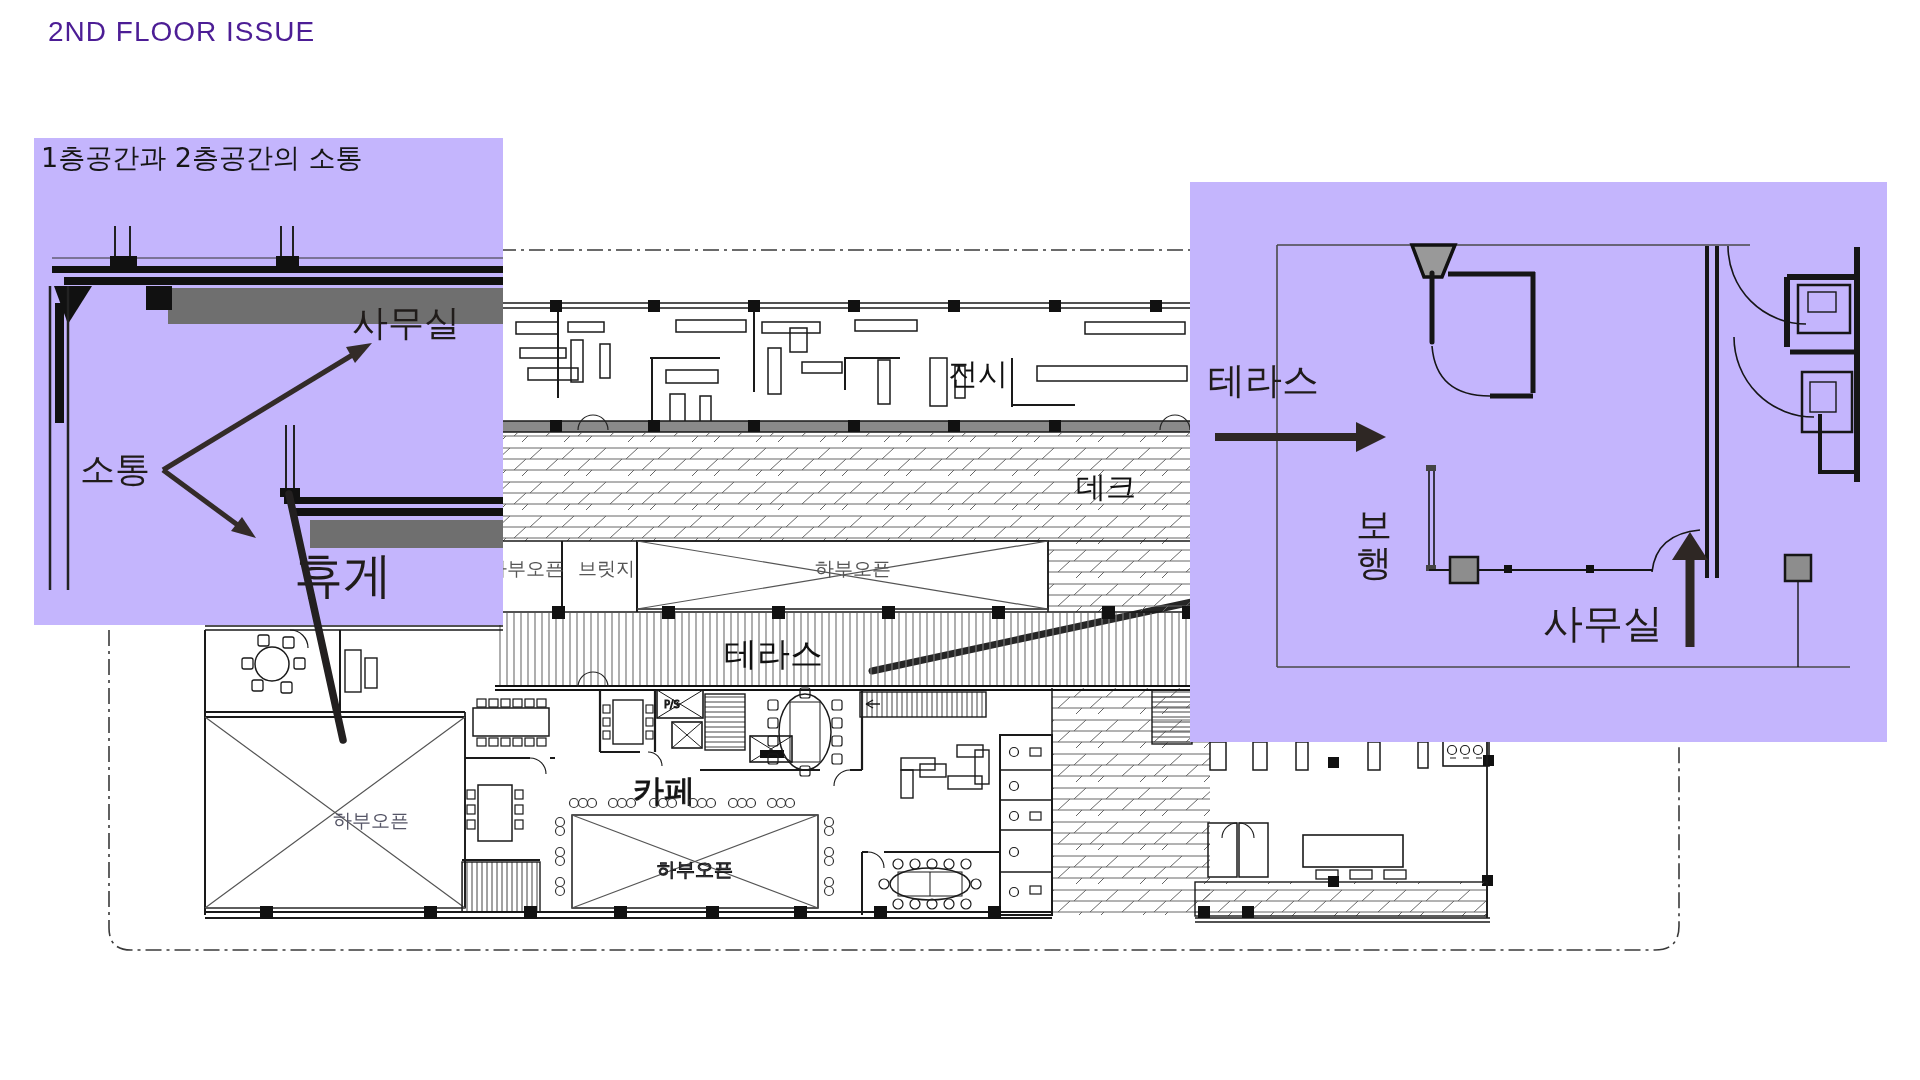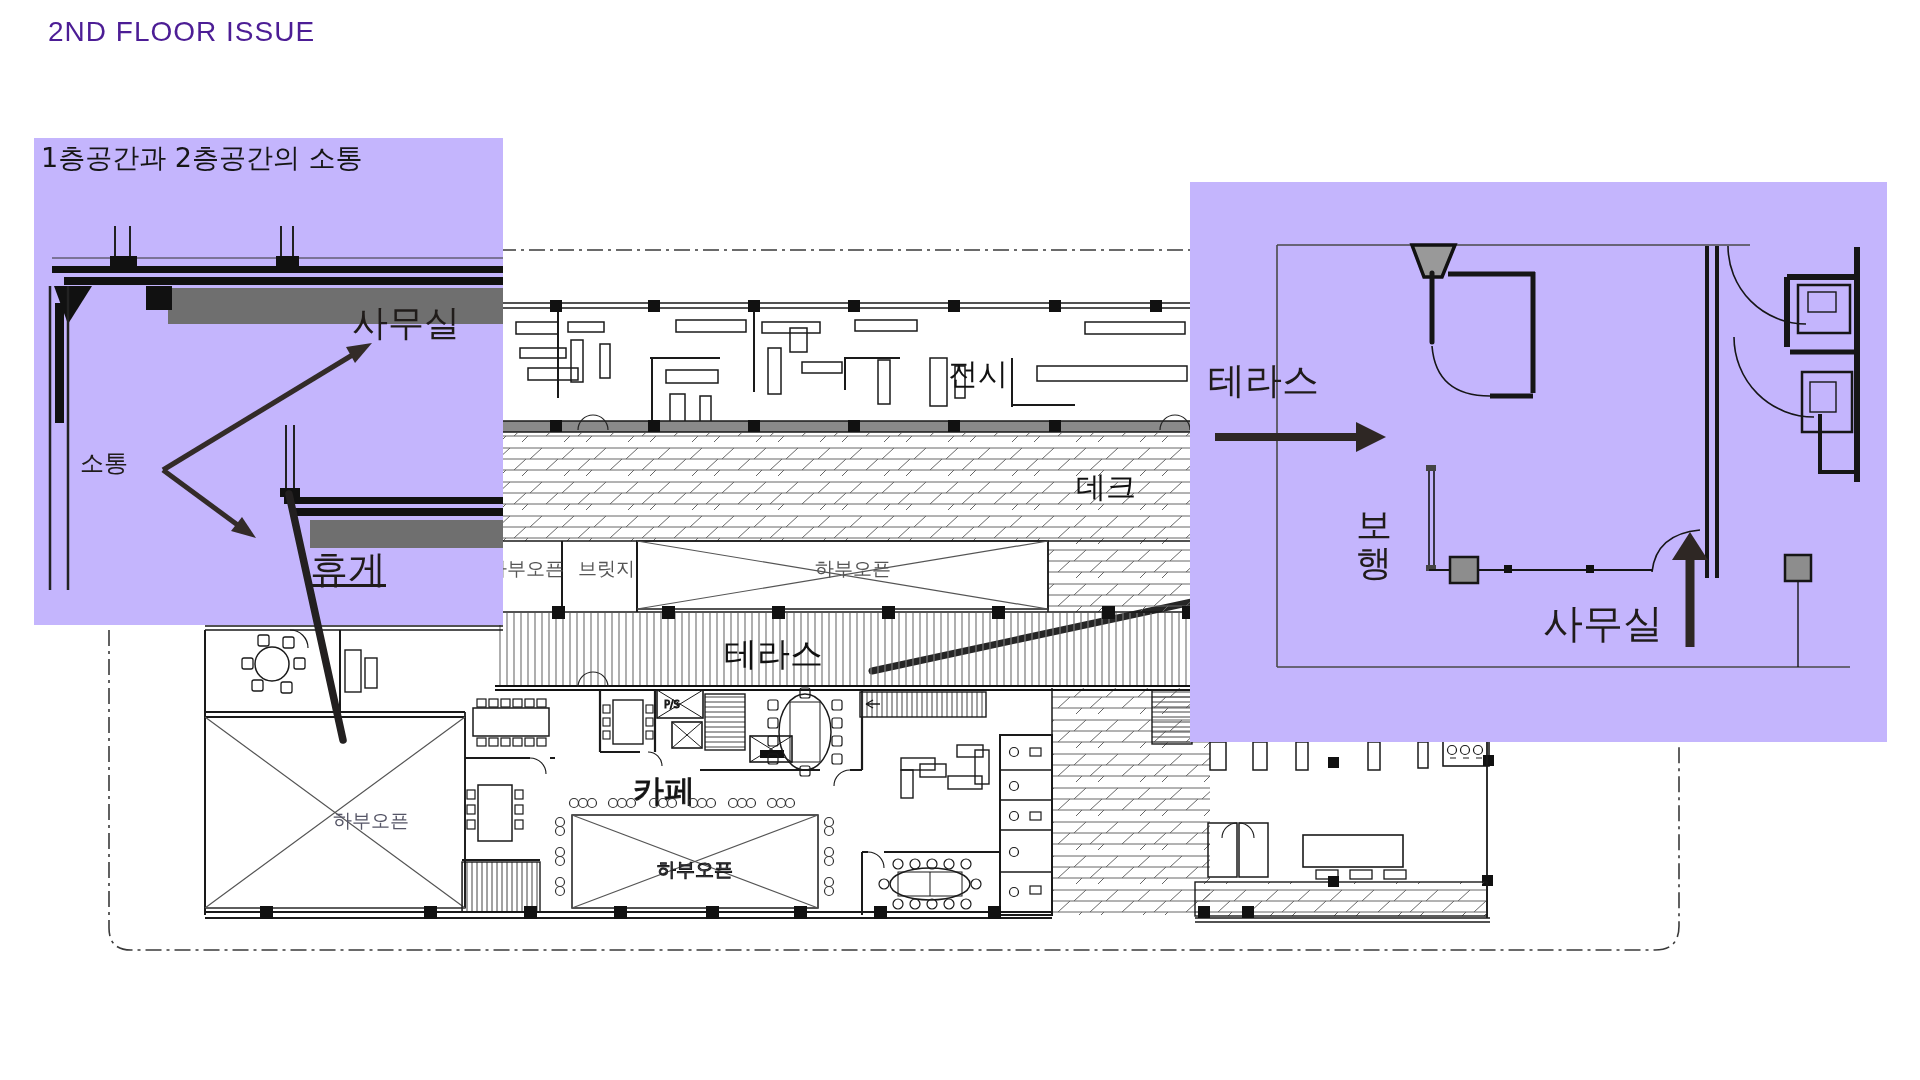--- a/index.html
+++ b/index.html
@@ -9,22 +9,22 @@
               color:#4c1d95;font-family:"Liberation Sans",sans-serif;}
   .plan-svg,.overlay-svg{position:absolute;left:0;top:0;width:1920px;height:1080px;}
   .overlay-svg{pointer-events:none;z-index:30;}
   .inset{position:absolute;background:#c4b5fd;z-index:20;}
   .inset-left{left:34px;top:138px;width:469px;height:487px;}
   .inset-right{left:1190px;top:182px;width:697px;height:560px;}
   .inset svg{position:absolute;left:0;top:0;width:100%;height:100%;}
   .inset .lbl{position:absolute;color:#201c1a;line-height:1.05;white-space:nowrap;}
   .inset-left .inset-title{position:absolute;left:7px;top:2px;font-size:27px;color:#161616;}
   .li-office{left:318px;top:166px;font-size:36px;}
-  .li-comm{left:46px;top:313px;font-size:24px;}
-  .li-rest{left:276px;top:412px;font-size:38px;text-decoration:underline;}
+  .li-comm{left:46px;top:313px;font-size:35px;}
+  .li-rest{left:260px;top:412px;font-size:49px;}
   .ri-terrace{left:18px;top:180px;font-size:37px;}
   .ri-walk{left:166px;top:324px;font-size:36px;text-align:center;}
   .ri-walk span{display:block;}
   .ri-office{left:353px;top:420px;font-size:40px;}
   svg text{font-family:"DejaVu Sans","Liberation Sans",sans-serif;}
 </style>
 </head>
 <body>
 
 <div class="slide">

